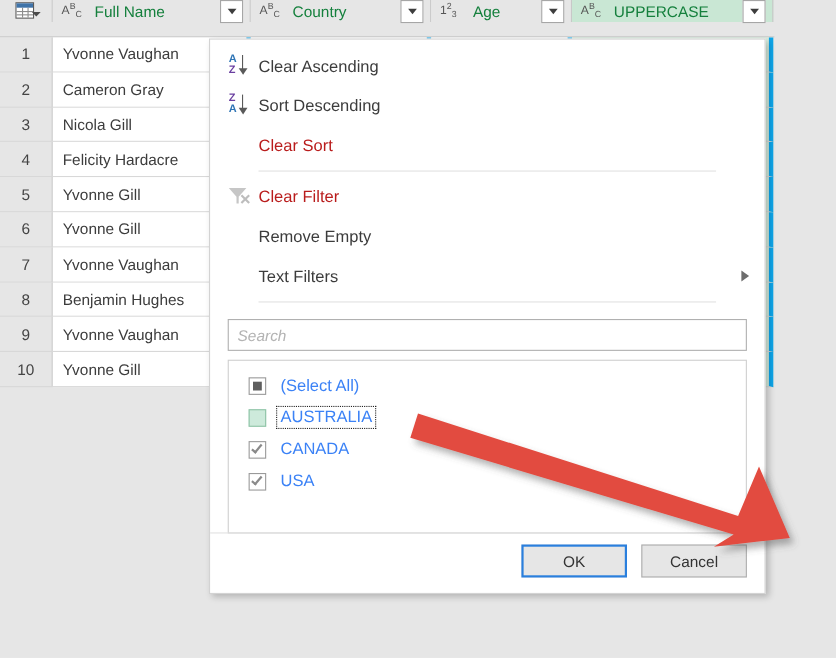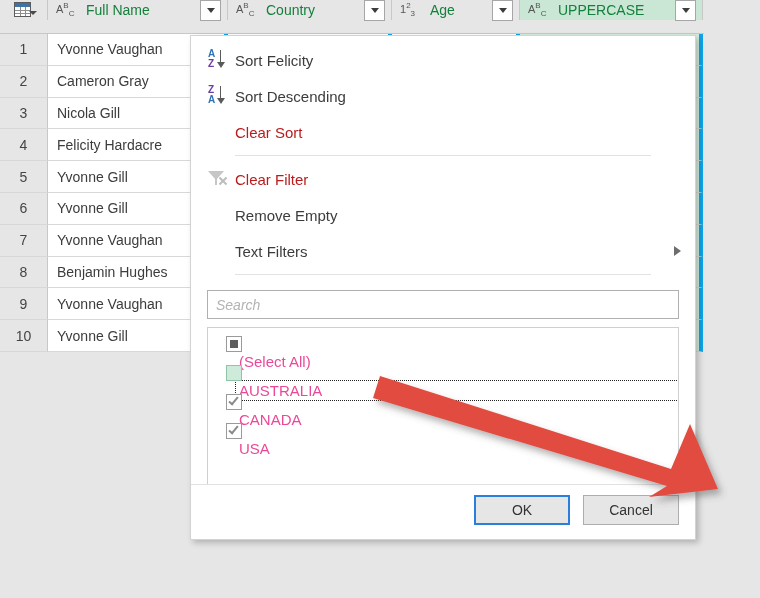--- a/index.html
+++ b/index.html
@@ -201,23 +201,23 @@
   
   .list-wrap { padding: 8px 16px 0 16px; }
   .value-list {
     border: 1px solid #cfcfcf;
     background: #fff;
     height: 158px;
     padding: 8px 0 0 0;
     overflow: hidden;
   }
   .value-item {
-    display: flex; 
+    display: flex; align-items: center;
     height: 29px; padding-left: 18px;
-    font-size: 15px; color: #ec4899; flex-direction: column;
+    font-size: 15px; color: #3b82f6;
   }
   .value-item .lbl { margin-left: 10px; padding: 1px 3px; }
   .value-item.focused .lbl { outline: 1px dotted #222; }
   .cb {
     width: 16px; height: 16px; flex: none;
     border: 1px solid #9a9a9a;
     background: #fff;
     position: relative;
   }
   .cb.green { background: #cdeadb; border-color: #8fc4a7; }
@@ -396,21 +396,21 @@
 
       <div class="menu-item">
         <span class="menu-ico">
           <span class="azico">
             <span class="l1 blue">A</span>
               <span class="l2 purple">Z</span>
             <span class="arr"></span>
               <span class="arrh"></span>
           </span>
         </span>
-        <span class="menu-label">Sort Felicity</span>
+        <span class="menu-label">Clear Ascending</span>
       </div>
 
       <div class="menu-item">
         <span class="menu-ico">
           <span class="azico">
             <span class="l1 purple">Z</span>
               <span class="l2 blue">A</span>
             <span class="arr"></span>
               <span class="arrh"></span>
           </span>

